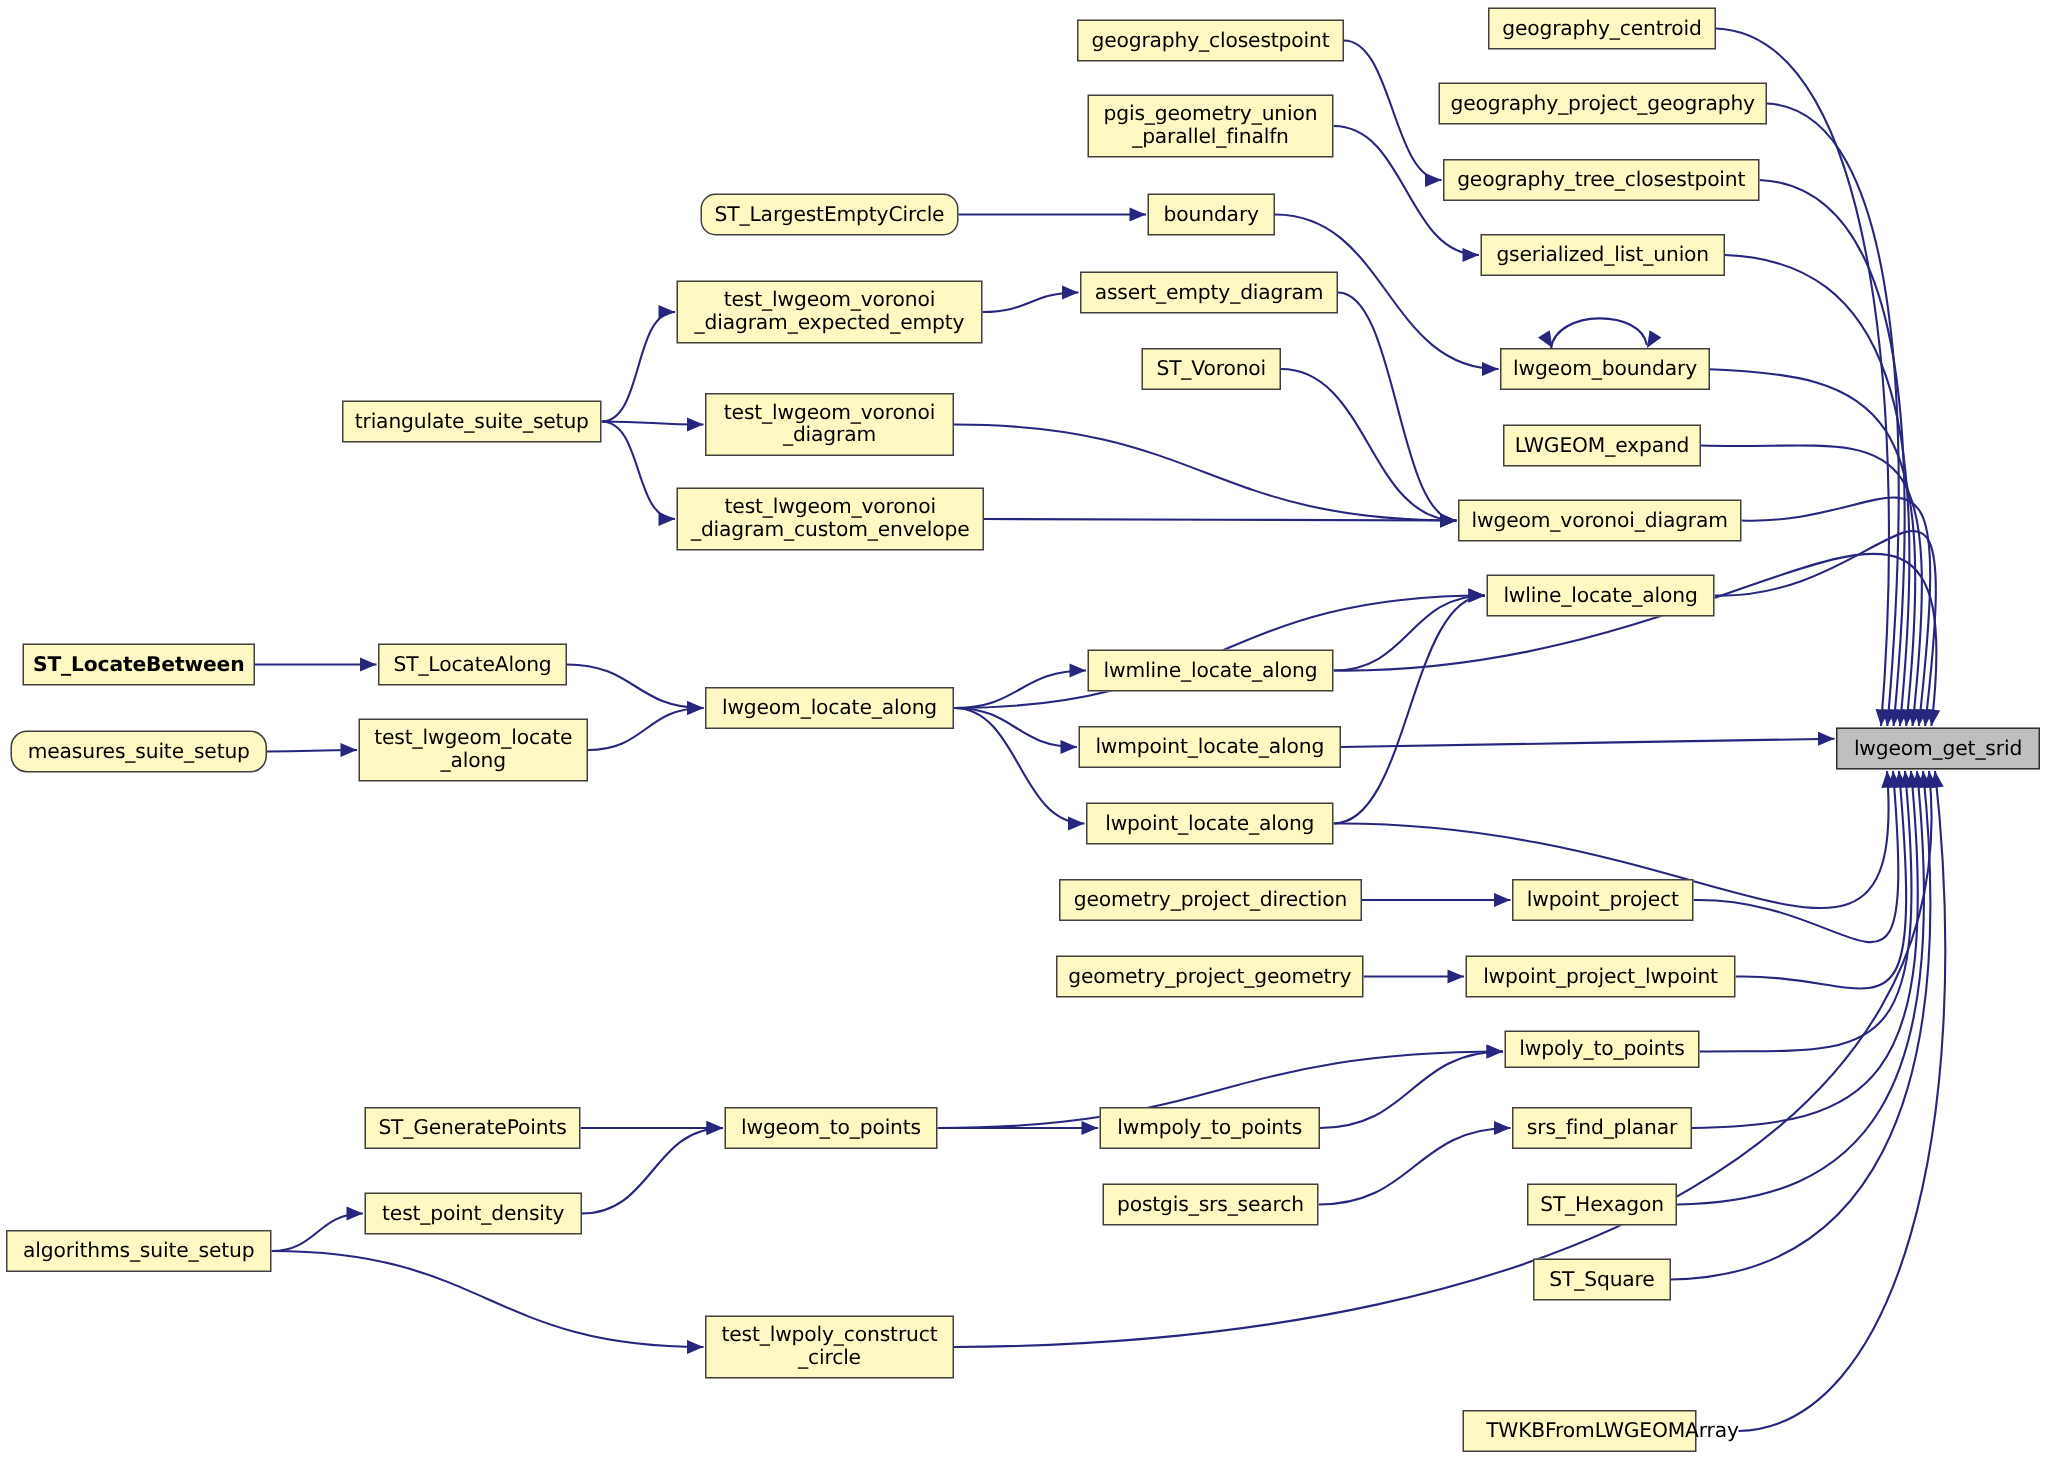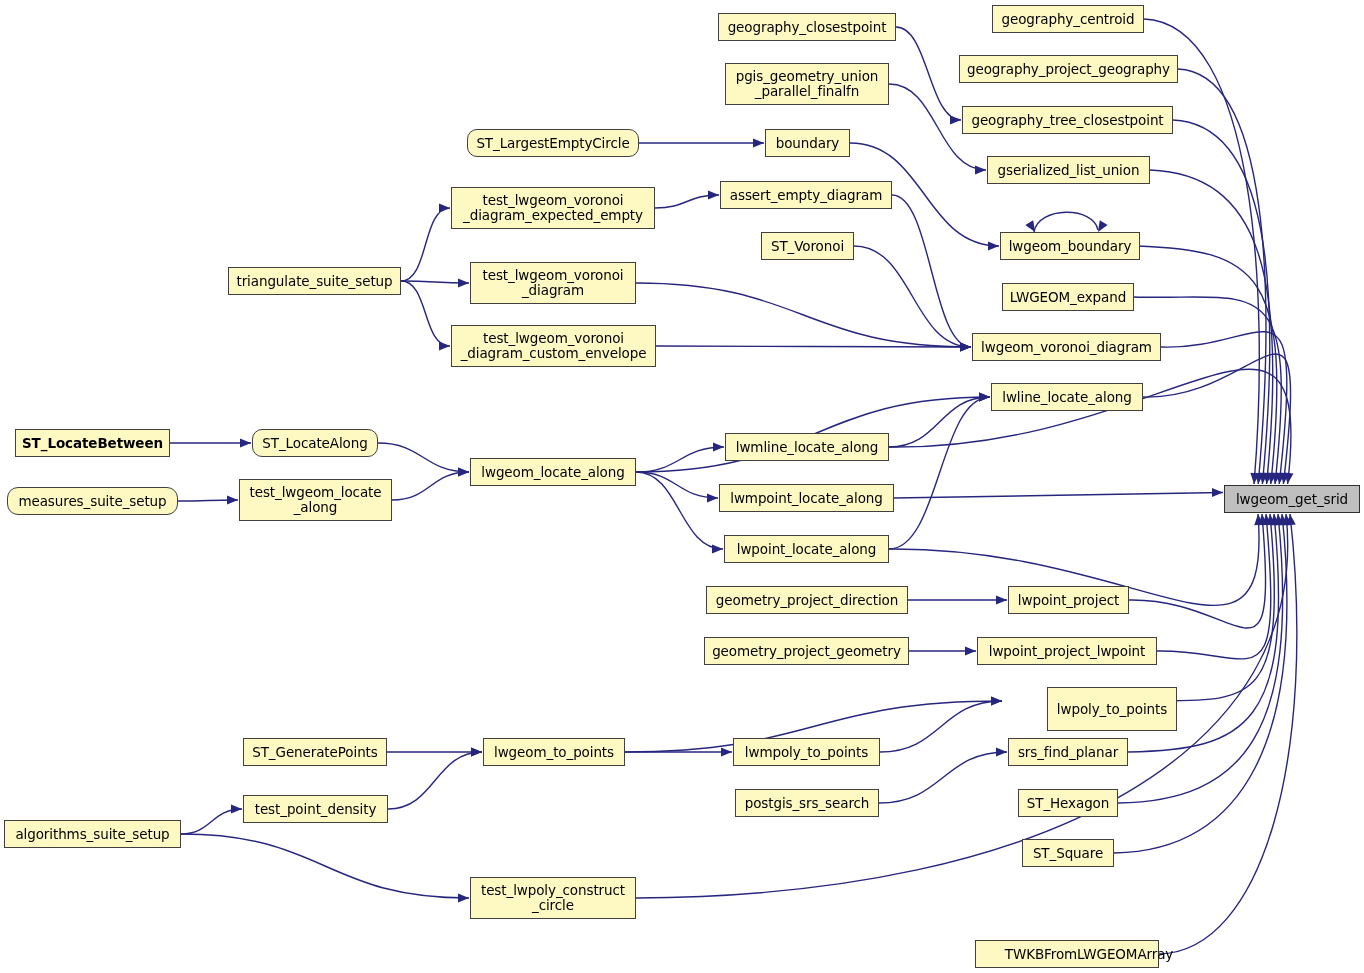--- a/index.html
+++ b/index.html
@@ -140,40 +140,40 @@
       <div class="node" style="left: 761px; top: 232px; width: 93px; height: 28px;">ST_Voronoi</div>
       <div class="node" style="left: 228px; top: 267px; width: 173px; height: 28px;">triangulate_suite_setup</div>
       <div class="node" style="left: 470px; top: 262px; width: 166px; height: 42px;">test_lwgeom_voronoi
 _diagram</div>
       <div class="node" style="left: 1002px; top: 283px; width: 132px; height: 28px;">LWGEOM_expand</div>
       <div class="node" style="left: 451px; top: 325px; width: 205px; height: 42px;">test_lwgeom_voronoi
 _diagram_custom_envelope</div>
       <div class="node" style="left: 972px; top: 333px; width: 189px; height: 28px;">lwgeom_voronoi_diagram</div>
       <div class="node" style="left: 991px; top: 383px; width: 152px; height: 28px;">lwline_locate_along</div>
       <div class="node" style="left: 15px; top: 429px; width: 155px; height: 28px; font-weight: bold;">ST_LocateBetween</div>
-      <div class="node" style="left: 252px; top: 429px; width: 126px; height: 28px; border-radius: 10px;">ST_LocateAlong</div>
+      <div class="node" style="left: 252px; top: 429px; width: 126px; height: 28px;">ST_LocateAlong</div>
       <div class="node" style="left: 725px; top: 433px; width: 164px; height: 28px;">lwmline_locate_along</div>
       <div class="node" style="left: 470px; top: 458px; width: 166px; height: 28px;">lwgeom_locate_along</div>
       <div class="node highlight" style="left: 1224px; top: 485px; width: 136px; height: 28px;">lwgeom_get_srid</div>
       <div class="node" style="left: 7px; top: 487px; width: 171px; height: 28px; border-radius: 11px;">measures_suite_setup</div>
       <div class="node" style="left: 239px; top: 479px; width: 153px; height: 42px;">test_lwgeom_locate
 _along</div>
       <div class="node" style="left: 719px; top: 484px; width: 175px; height: 28px;">lwmpoint_locate_along</div>
       <div class="node" style="left: 724px; top: 535px; width: 165px; height: 28px;">lwpoint_locate_along</div>
       <div class="node" style="left: 706px; top: 586px; width: 202px; height: 28px;">geometry_project_direction</div>
       <div class="node" style="left: 1008px; top: 586px; width: 121px; height: 28px;">lwpoint_project</div>
       <div class="node" style="left: 704px; top: 637px; width: 205px; height: 28px;">geometry_project_geometry</div>
       <div class="node" style="left: 977px; top: 637px; width: 180px; height: 28px;">lwpoint_project_lwpoint</div>
-      <div class="node" style="left: 1003px; top: 687px; width: 130px; height: 44px; margin-left: 44px;">lwpoly_to_points</div>
+      <div class="node" style="left: 1003px; top: 687px; width: 130px; height: 25px;">lwpoly_to_points</div>
       <div class="node" style="left: 243px; top: 738px; width: 144px; height: 28px;">ST_GeneratePoints</div>
       <div class="node" style="left: 483px; top: 738px; width: 142px; height: 28px;">lwgeom_to_points</div>
       <div class="node" style="left: 733px; top: 738px; width: 147px; height: 28px;">lwmpoly_to_points</div>
       <div class="node" style="left: 1008px; top: 738px; width: 120px; height: 28px;">srs_find_planar</div>
       <div class="node" style="left: 243px; top: 795px; width: 145px; height: 28px;">test_point_density</div>
       <div class="node" style="left: 735px; top: 789px; width: 144px; height: 28px;">postgis_srs_search</div>
       <div class="node" style="left: 1018px; top: 789px; width: 100px; height: 28px;">ST_Hexagon</div>
       <div class="node" style="left: 4px; top: 820px; width: 177px; height: 28px;">algorithms_suite_setup</div>
       <div class="node" style="left: 1022px; top: 839px; width: 92px; height: 28px;">ST_Square</div>
       <div class="node" style="left: 470px; top: 877px; width: 166px; height: 42px;">test_lwpoly_construct
 _circle</div>
-      <div class="node" style="left: 975px; top: 940px; width: 184px; height: 28px; padding-left: 44px;">TWKBFromLWGEOMArray</div>
+      <div class="node" style="left: 975px; top: 940px; width: 156px; height: 28px; padding-left: 44px;">TWKBFromLWGEOMArray</div>
     </div>
 </div>
 
 </body></html>

